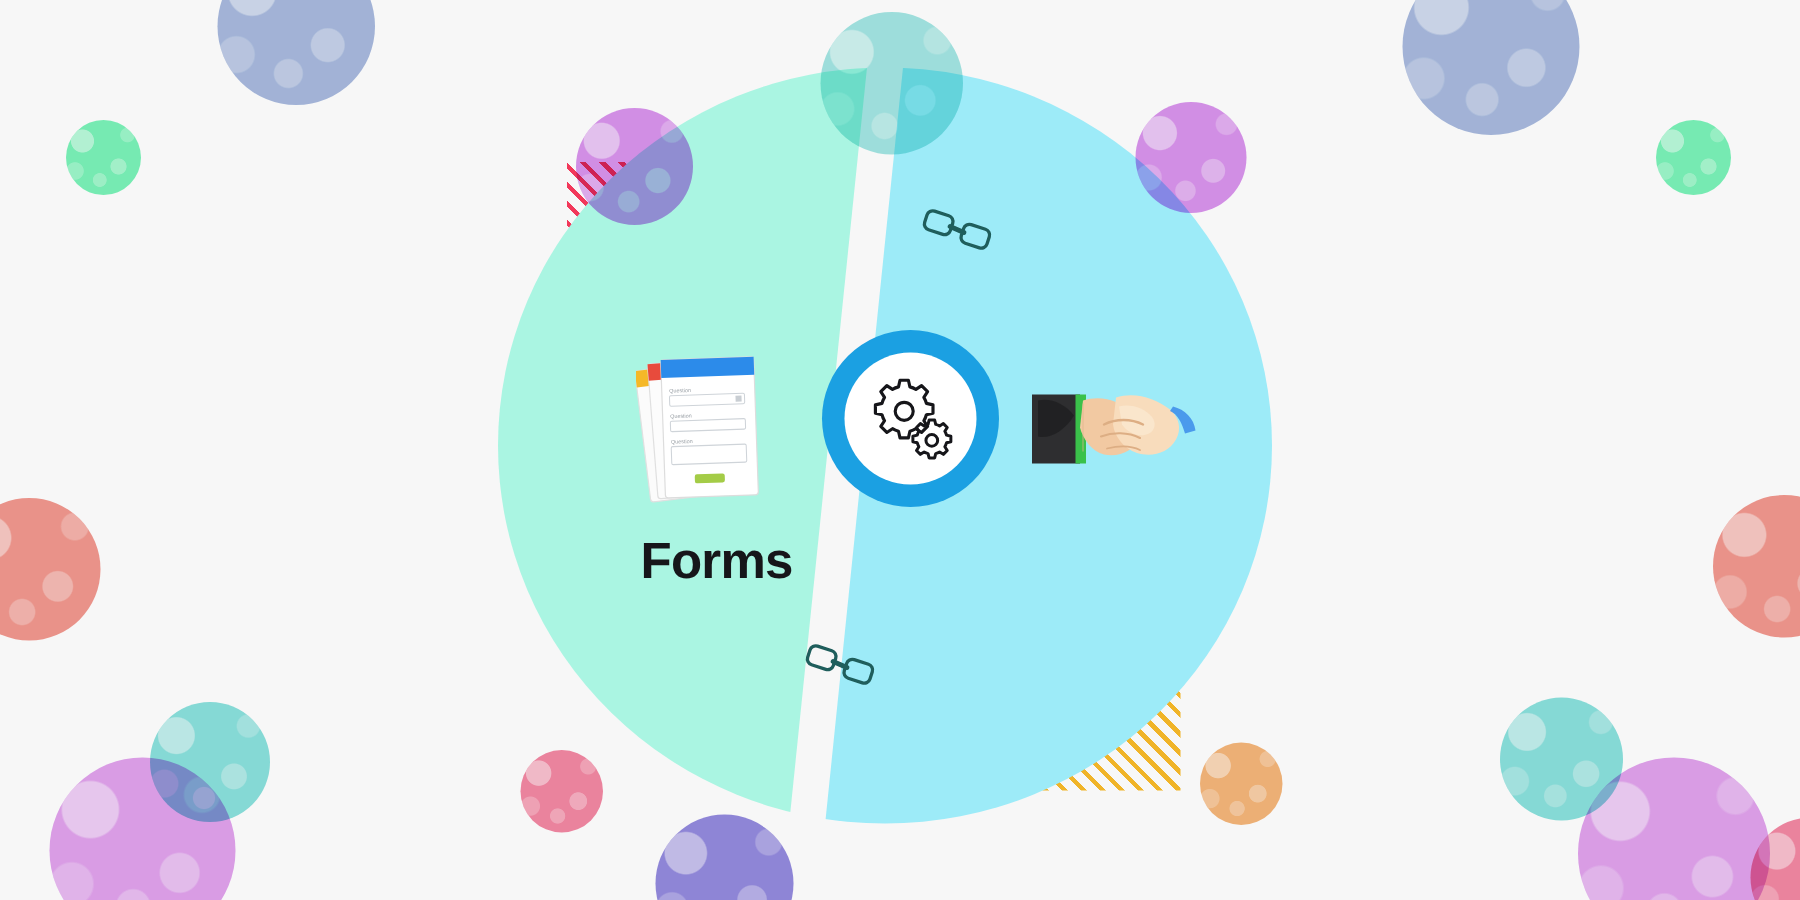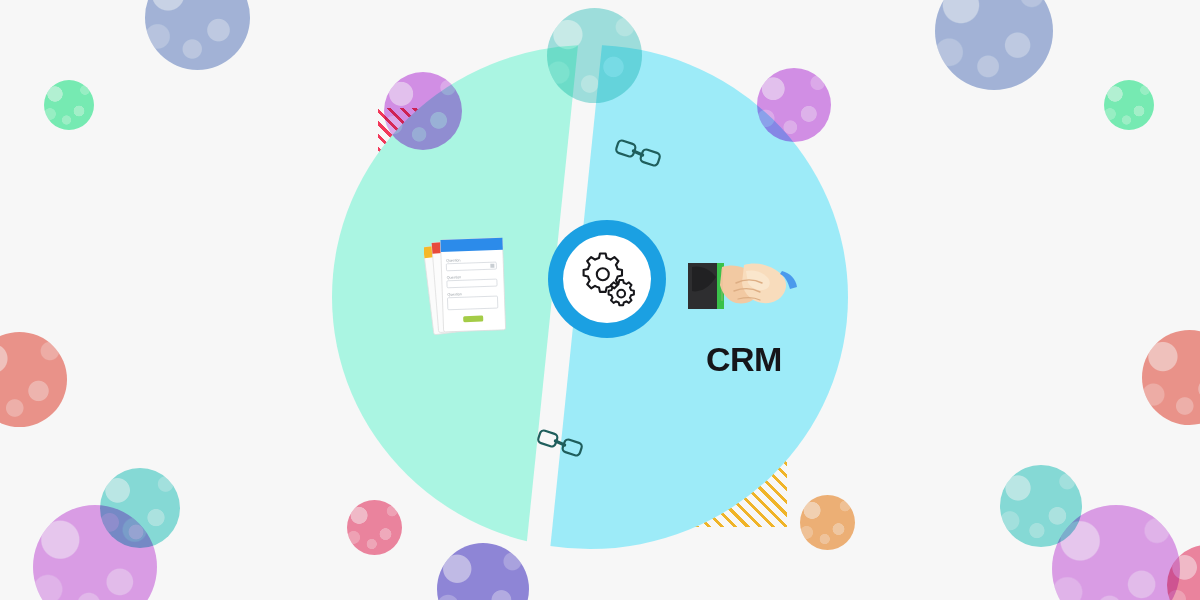--- a/index.html
+++ b/index.html
@@ -226,21 +226,21 @@
                  a9.6 9.6 0 0 1 1.1 2.6 l2.9 0.7 l0 3.7 l-2.9 0.7 a9.6 9.6 0 0 1 -1.1 2.6
                  l1.6 2.5 l-2.6 2.6 l-2.5 -1.6 a9.6 9.6 0 0 1 -2.6 1.1 l-0.7 2.9 l-3.7 0
                  l-0.7 -2.9 a9.6 9.6 0 0 1 -2.6 -1.1 l-2.5 1.6 l-2.6 -2.6 l1.6 -2.5
                  a9.6 9.6 0 0 1 -1.1 -2.6 l-2.9 -0.7 l0 -3.7 l2.9 -0.7 a9.6 9.6 0 0 1 1.1 -2.6
                  l-1.6 -2.5 l2.6 -2.6 l2.5 1.6 a9.6 9.6 0 0 1 2.6 -1.1 Z" fill="none" stroke="#16161A" stroke-width="2.0" stroke-linejoin="round"></path>
         <circle cx="45.2" cy="44.6" r="3.9" fill="none" stroke="#16161A" stroke-width="2.0"></circle>
       </svg>
     </div>
   </div>
 
-  <div class="label" id="label-crm">CRM</div>
+  <div class="label" id="label-forms">Forms</div>
 
   <div id="blob-layer-front">
       <div class="blob" style="left: 547px; top: 8px; width: 95px; height: 95px; background: rgb(142, 224, 220); opacity: 0.82;"></div>
       <div class="blob" style="left: 384px; top: 72px; width: 78px; height: 78px; background: rgb(208, 123, 232); opacity: 0.82;"></div>
       <div class="blob" style="left: 757px; top: 68px; width: 74px; height: 74px; background: rgb(208, 123, 232); opacity: 0.82;"></div>
     </div>
 
 </div>
 
 </body></html>

